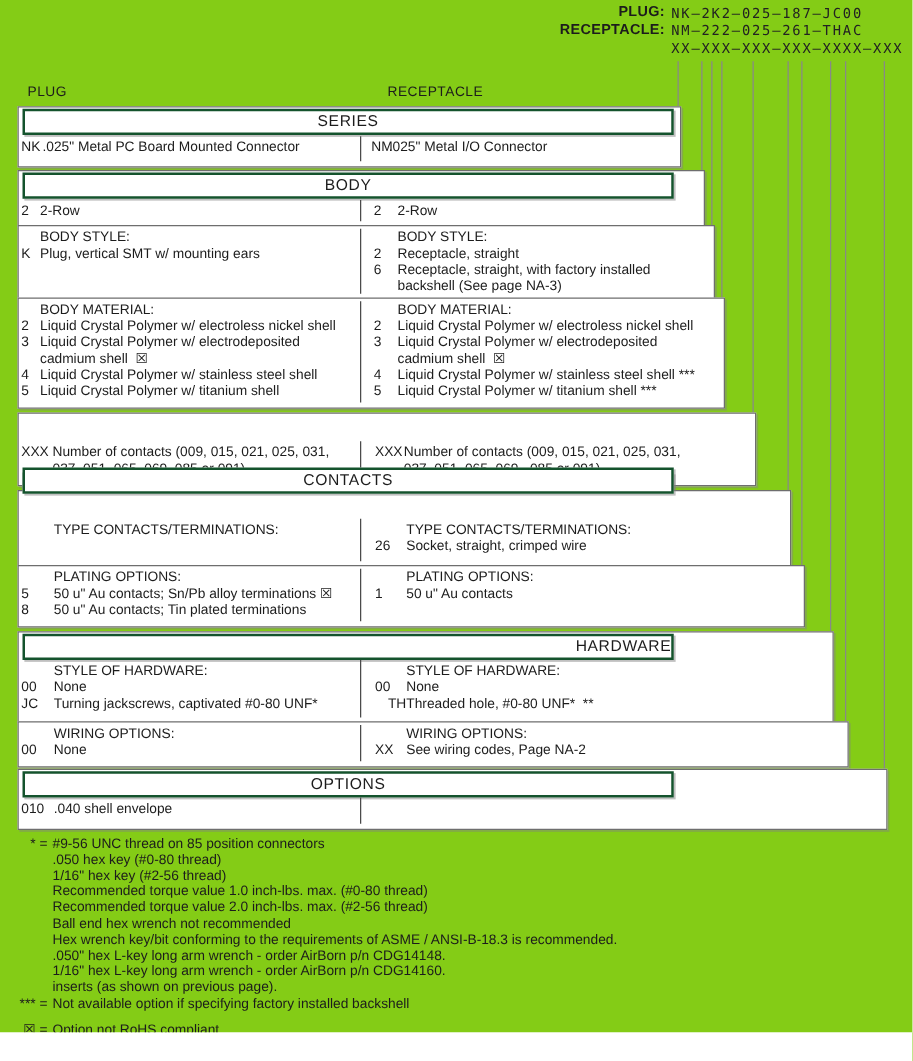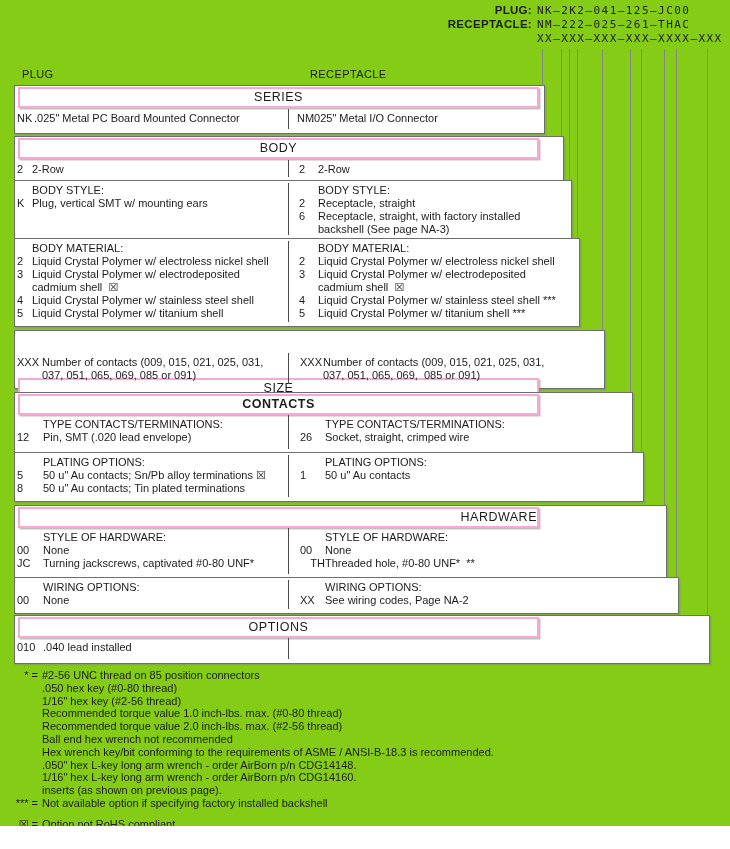--- a/index.html
+++ b/index.html
@@ -18,39 +18,39 @@
     font-size:11px;letter-spacing:1.45px;color:#222;white-space:pre;
   }
   .col-label{position:absolute;top:68px;font-size:11px;letter-spacing:.4px;white-space:pre;}
   .vline{position:absolute;width:1px;background:#888;}
   .box{
     position:absolute;background:#ffffff;border:1px solid #6e6e6e;
     box-shadow:1.5px 1.5px 0 rgba(130,130,130,.45);
   }
   .bar{
     position:absolute;left:18px;width:517px;height:17px;background:#ffffff;
-    border:2px solid #f9a8d4;text-align:center;
+    border:2px solid #14532d;text-align:center;
     font-size:12.5px;letter-spacing:.5px;line-height:17px;
     box-shadow:1.5px 1.5px 0 rgba(130,130,130,.5);
   }
   .divider{position:absolute;width:1px;background:#4a4a4a;}
   .colc{position:absolute;font-size:11px;}
   .ln{height:13px;line-height:13px;white-space:pre;}
   .code{display:inline-block;vertical-align:top;white-space:pre;overflow:visible;}
   .fnotes{position:absolute;left:8px;top:669px;font-size:11px;}
   .fn-row{height:12.8px;line-height:12.8px;white-space:pre;}
   .fn-gap{margin-top:8px;}
   .fn-mark{display:inline-block;width:30px;text-align:right;margin-right:4px;white-space:pre;}
 </style>
 </head>
 <body>
 
 <div class="page" id="page">
   <div class="hdr-label" style="top:4px">PLUG:</div>
-  <div class="hdr-value" style="top:4px">NK–2K2–041–125–JC00</div>
+  <div class="hdr-value" style="top:4px">NK–2K2–025–187–JC00</div>
   <div class="hdr-label" style="top:18px">RECEPTACLE:</div>
   <div class="hdr-value" style="top:18px">NM–222–025–261–THAC</div>
   <div class="hdr-value" style="top:32px">XX–XXX–XXX–XXX–XXXX–XXX</div>
 
   <div class="col-label" style="left:22px">PLUG</div>
   <div class="col-label" style="left:310px">RECEPTACLE</div>
 
   <div id="lines-layer">
       <div class="vline" style="left: 542px; top: 49px; height: 83px;"></div>
       <div class="vline" style="left: 561px; top: 49px; height: 131px;"></div>
@@ -117,25 +117,24 @@
       <div class="divider" style="left: 288px; top: 353px; height: 31px;"></div>
       <div class="colc" style="left: 17px; top: 356px;">
         <div class="ln"><span class="code" style="width: 25px;">XXX</span><span>Number of contacts (009, 015, 021, 025, 031,</span></div>
         <div class="ln"><span class="code" style="width: 25px;"></span><span>037, 051, 065, 069, 085 or 091)</span></div>
       </div>
       <div class="colc" style="left: 300px; top: 356px;">
         <div class="ln"><span class="code" style="width: 23px;">XXX</span><span>Number of contacts (009, 015, 021, 025, 031,</span></div>
         <div class="ln"><span class="code" style="width: 23px;"></span><span>037, 051, 065, 069,  085 or 091)</span></div>
       </div>
       <div class="box" style="left: 14px; top: 392px; width: 617px; height: 60px;"></div>
-      <div class="bar" style="top: 394px; font-weight: bold;"><span>CONTACTS</span></div>
+      <div class="bar" style="top: 374px;"><span>CONTACTS</span></div>
       <div class="divider" style="left: 288px; top: 415px; height: 34px;"></div>
       <div class="colc" style="left: 17px; top: 418px;">
         <div class="ln"><span class="code" style="width: 26px;"></span><span>TYPE CONTACTS/TERMINATIONS:</span></div>
-        <div class="ln"><span class="code" style="width: 26px;">12</span><span>Pin, SMT (.020 lead envelope)</span></div>
       </div>
       <div class="colc" style="left: 300px; top: 418px;">
         <div class="ln"><span class="code" style="width: 25px;"></span><span>TYPE CONTACTS/TERMINATIONS:</span></div>
         <div class="ln"><span class="code" style="width: 25px;">26</span><span>Socket, straight, crimped wire</span></div>
       </div>
       <div class="box" style="left: 14px; top: 452px; width: 628px; height: 48px;"></div>
       <div class="divider" style="left: 288px; top: 455px; height: 42px;"></div>
       <div class="colc" style="left: 17px; top: 456px;">
         <div class="ln"><span class="code" style="width: 26px;"></span><span>PLATING OPTIONS:</span></div>
         <div class="ln"><span class="code" style="width: 26px;">5</span><span>50 u" Au contacts; Sn/Pb alloy terminations ☒</span></div>
@@ -165,26 +164,26 @@
         <div class="ln"><span class="code" style="width: 26px;">00</span><span>None</span></div>
       </div>
       <div class="colc" style="left: 300px; top: 581px;">
         <div class="ln"><span class="code" style="width: 25px;"></span><span>WIRING OPTIONS:</span></div>
         <div class="ln"><span class="code" style="width: 25px;">XX</span><span>See wiring codes, Page NA-2</span></div>
       </div>
       <div class="box" style="left: 14px; top: 615px; width: 694px; height: 47px;"></div>
       <div class="bar" style="top: 617px;"><span>OPTIONS</span></div>
       <div class="divider" style="left: 288px; top: 638px; height: 21px;"></div>
       <div class="colc" style="left: 17px; top: 641px;">
-        <div class="ln"><span class="code" style="width: 26px;">010</span><span>.040 lead installed</span></div>
+        <div class="ln"><span class="code" style="width: 26px;">010</span><span>.040 shell envelope</span></div>
       </div>
       <div class="colc" style="left: 300px; top: 641px;"></div>
     </div>
   <div class="fnotes" id="fnotes">
-      <div class="fn-row"><span class="fn-mark">* =</span><span>#2-56 UNC thread on 85 position connectors</span></div>
+      <div class="fn-row"><span class="fn-mark">* =</span><span>#9-56 UNC thread on 85 position connectors</span></div>
       <div class="fn-row"><span class="fn-mark"></span><span>.050 hex key (#0-80 thread)</span></div>
       <div class="fn-row"><span class="fn-mark"></span><span>1/16" hex key (#2-56 thread)</span></div>
       <div class="fn-row"><span class="fn-mark"></span><span>Recommended torque value 1.0 inch-lbs. max. (#0-80 thread)</span></div>
       <div class="fn-row"><span class="fn-mark"></span><span>Recommended torque value 2.0 inch-lbs. max. (#2-56 thread)</span></div>
       <div class="fn-row"><span class="fn-mark"></span><span>Ball end hex wrench not recommended</span></div>
       <div class="fn-row"><span class="fn-mark"></span><span>Hex wrench key/bit conforming to the requirements of ASME / ANSI-B-18.3 is recommended.</span></div>
       <div class="fn-row"><span class="fn-mark"></span><span>.050" hex L-key long arm wrench - order AirBorn p/n CDG14148.</span></div>
       <div class="fn-row"><span class="fn-mark"></span><span>1/16" hex L-key long arm wrench - order AirBorn p/n CDG14160.</span></div>
       <div class="fn-row"><span class="fn-mark"></span><span>inserts (as shown on previous page).</span></div>
       <div class="fn-row"><span class="fn-mark">*** =</span><span>Not available option if specifying factory installed backshell</span></div>

